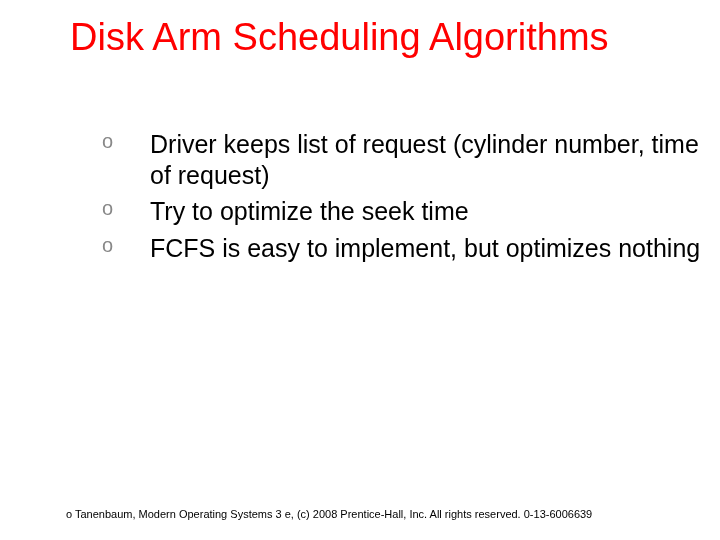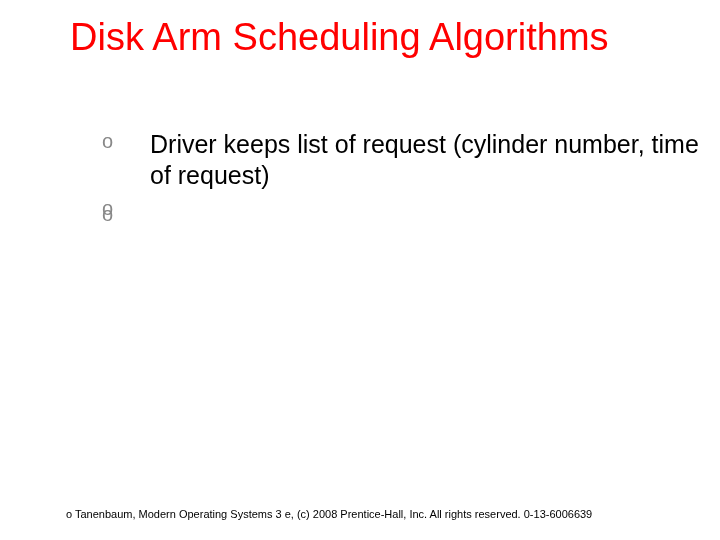--- a/index.html
+++ b/index.html
@@ -66,22 +66,24 @@
   <div class="title">Disk Arm Scheduling Algorithms</div>
 
   <div class="body">
     <ul class="bullets">
       <li>
         <span class="marker">o</span>
         <span>Driver keeps list of request (cylinder number, time of request)</span>
       </li>
       <li>
         <span class="marker">o</span>
+        <span>Try to optimize the seek time</span>
       </li>
       <li>
         <span class="marker">o</span>
+        <span>FCFS is easy to implement, but optimizes nothing</span>
       </li>
     </ul>
   </div>
 
   <div class="footer">o Tanenbaum, Modern Operating Systems 3 e, (c) 2008 Prentice-Hall, Inc. All rights reserved. 0-13-6006639</div>
 
 </div>
 
 </body></html>

